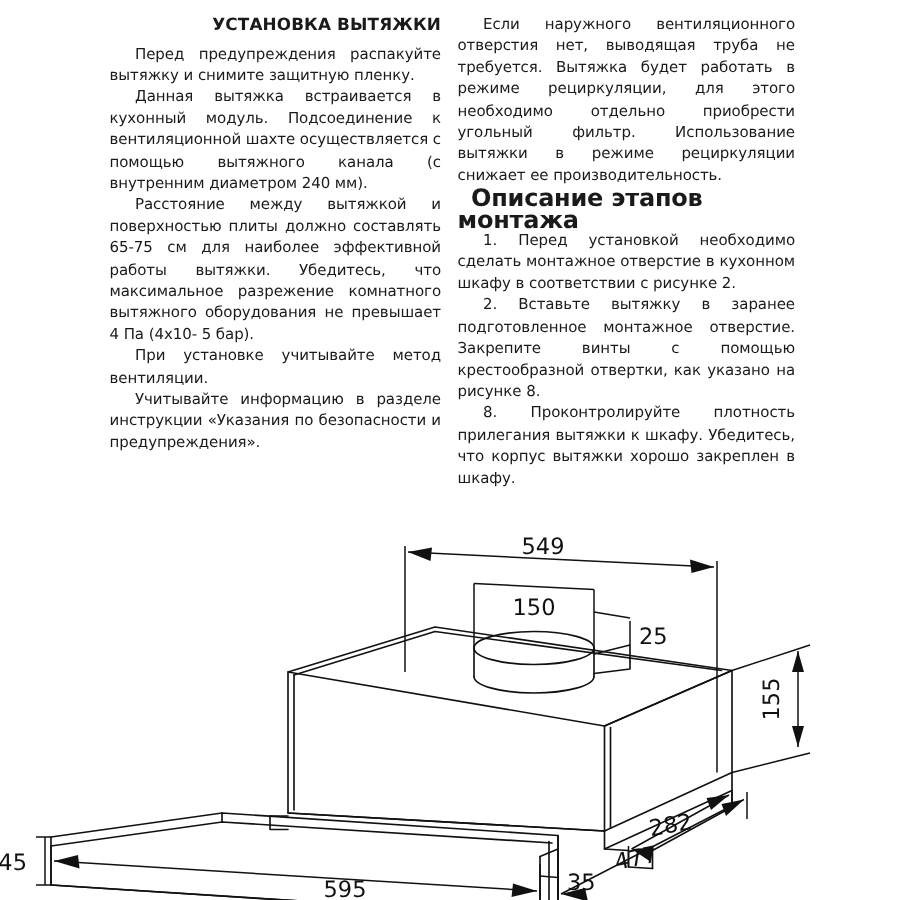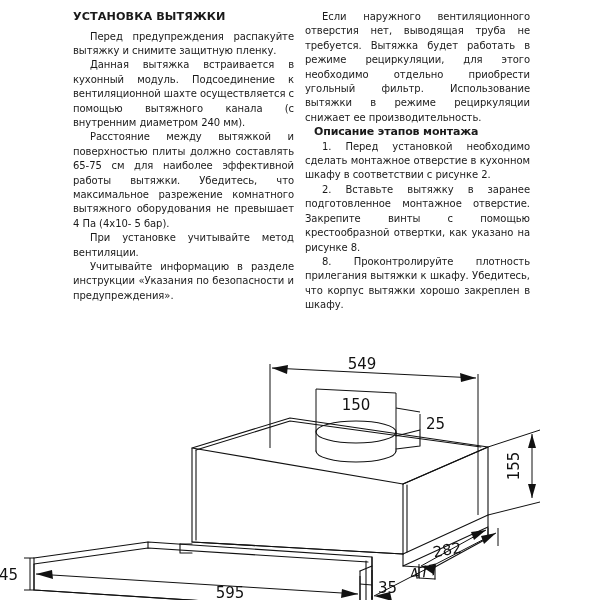--- a/index.html
+++ b/index.html
@@ -43,28 +43,28 @@
   }
   .col-right {
     width: 300px;
     padding: 10px 70px 0 5px;
   }
 
   .doc-heading {
     font-weight: bold;
     font-size: 11.2px;
     letter-spacing: 0.1px;
-    text-align: left;
+    text-align: right;
     margin: 0 0 5.5px 0;
     line-height: 14px;
   }
 
   .sub-heading {
     font-weight: bold;
-    font-size: 11px;
+    font-size: 16px;
     line-height: 14.4px;
     margin: 0;
     text-indent: 9px;
     text-align: left;
     letter-spacing: -0.15px;
   }
 
   p.para {
     margin: 0;
     font-size: 10px;

